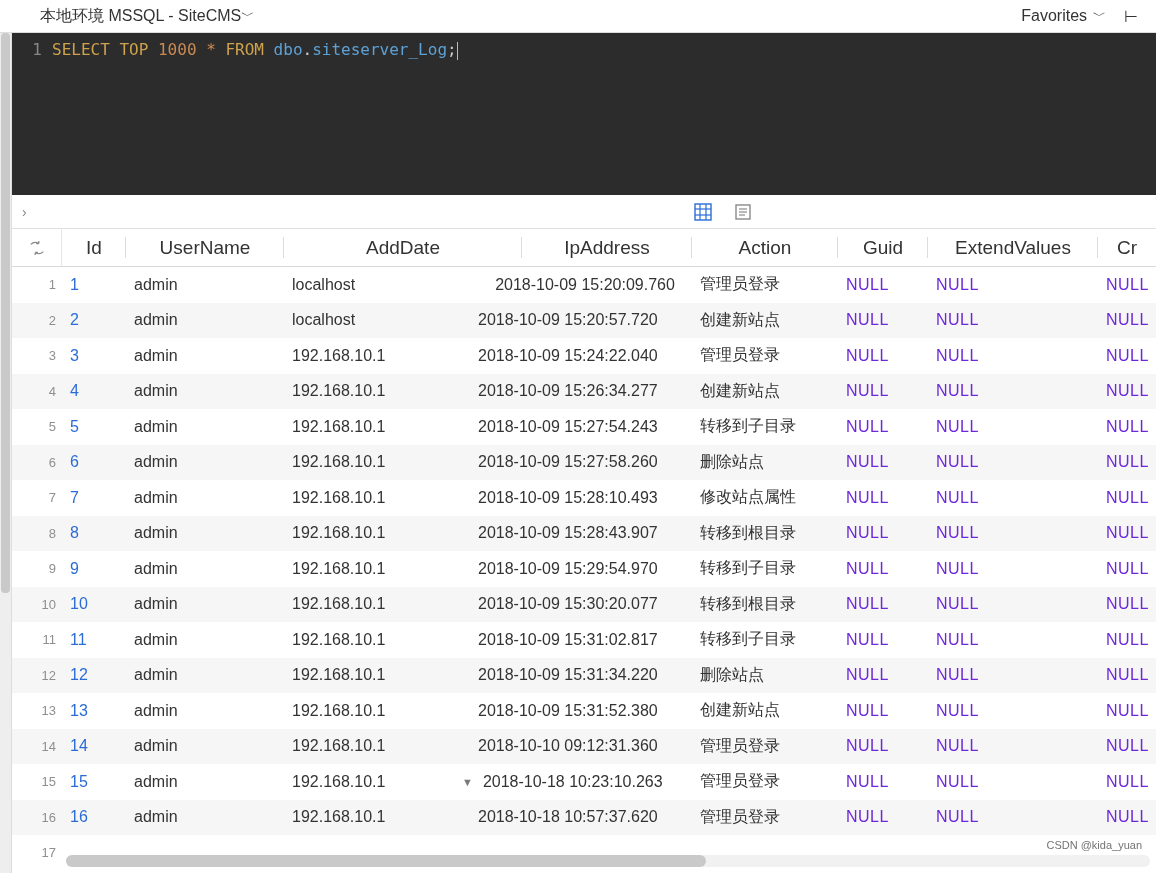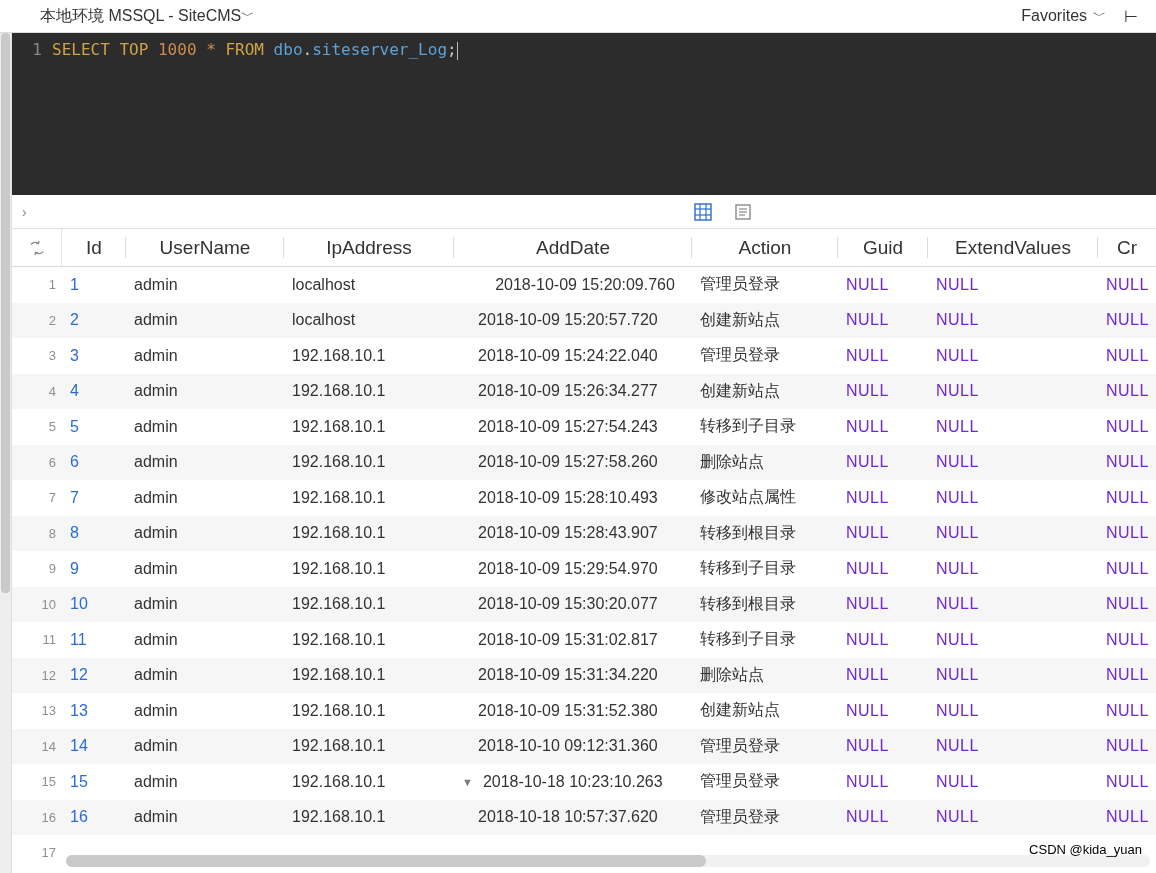--- a/index.html
+++ b/index.html
@@ -153,22 +153,22 @@
     position:absolute; left:0; top:0; height:12px;
     width:640px; background:#c9c9c9; border-radius:6px;
   }
   .row17 {
     display:flex; height:35px; align-items:center;
   }
   .row17 .rnum{border-bottom:none;}
 
   .watermark {
     position:absolute;
-    right:14px; bottom:16px;
-    font-size:13px; color:#000000;
+    right:14px; bottom:22px;
+    font-size:11px; color:#737373;
   }
 
   svg { display:block; }
 </style>
 </head>
 <body>
 
 <div class="toolbar">
   <div class="toolbar-left">
     <span>本地环境 MSSQL - SiteCMS</span>
@@ -221,22 +221,22 @@
 
   <div class="thead">
     <div class="tcorner">
       <svg width="18" height="14" viewBox="0 0 20 14">
           <path d="M3 3 Q7 -1 12 2 M12 2 L12 -1 M12 2 L9 2" fill="none" stroke="#8a8a8a" stroke-width="1.4"></path>
           <path d="M17 11 Q13 15 8 12 M8 12 L8 15 M8 12 L11 12" fill="none" stroke="#8a8a8a" stroke-width="1.4"></path>
         </svg>
     </div>
     <div class="th col-id">Id</div>
     <div class="th col-user">UserName</div>
+    <div class="th col-date">AddDate</div>
     <div class="th col-ip">IpAddress</div>
-    <div class="th col-date">AddDate</div>
     <div class="th col-action">Action</div>
     <div class="th col-guid">Guid</div>
     <div class="th col-ext">ExtendValues</div>
     <div class="th col-cr">Cr</div>
   </div>
 
   <div class="tbody" id="tbody">
       <div class="trow">
         <div class="rnum">1</div>
         <div class="td col-id">1</div>

